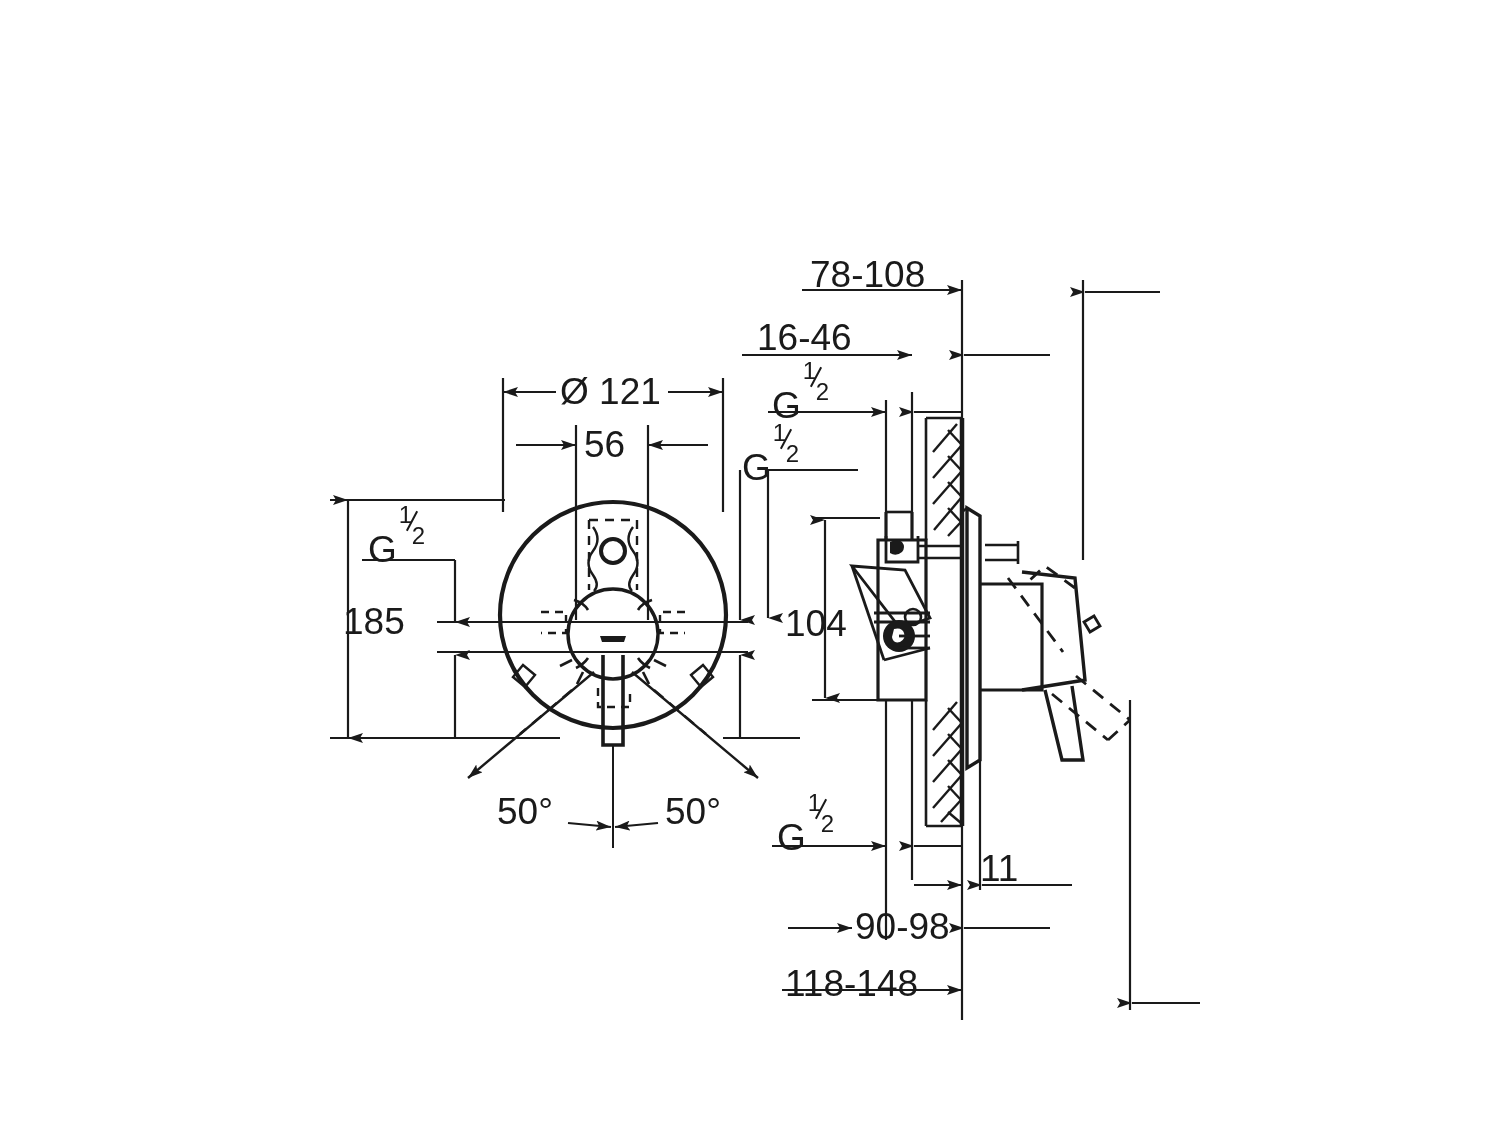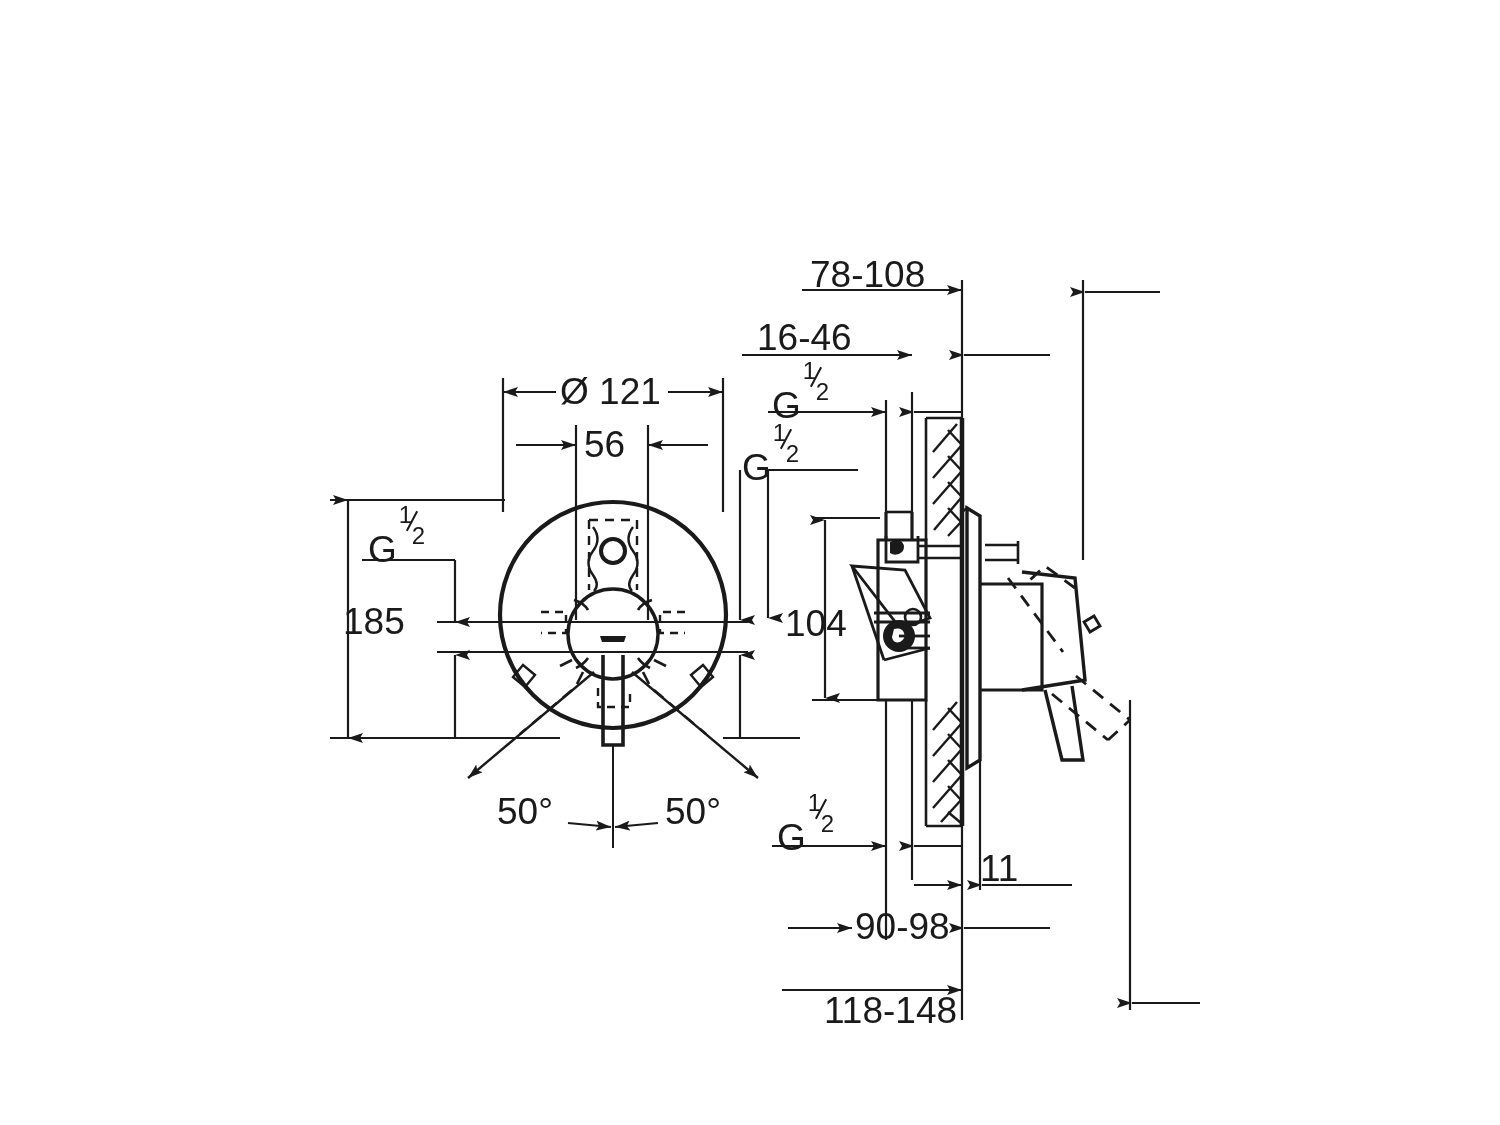--- a/index.html
+++ b/index.html
@@ -306,17 +306,17 @@
   </div>
 
   <div class="lbl" style="left:980px;top:850px;">
     <span>11</span>
   </div>
 
   <div class="lbl" style="left:855px;top:908px;">
     <span>90-98</span>
   </div>
 
-  <div class="lbl" style="left:824px;top:965px;margin-top:27px;">
+  <div class="lbl" style="left:785px;top:965px;">
     <span>118-148</span>
   </div>
 
 </div>
 
 </body></html>

